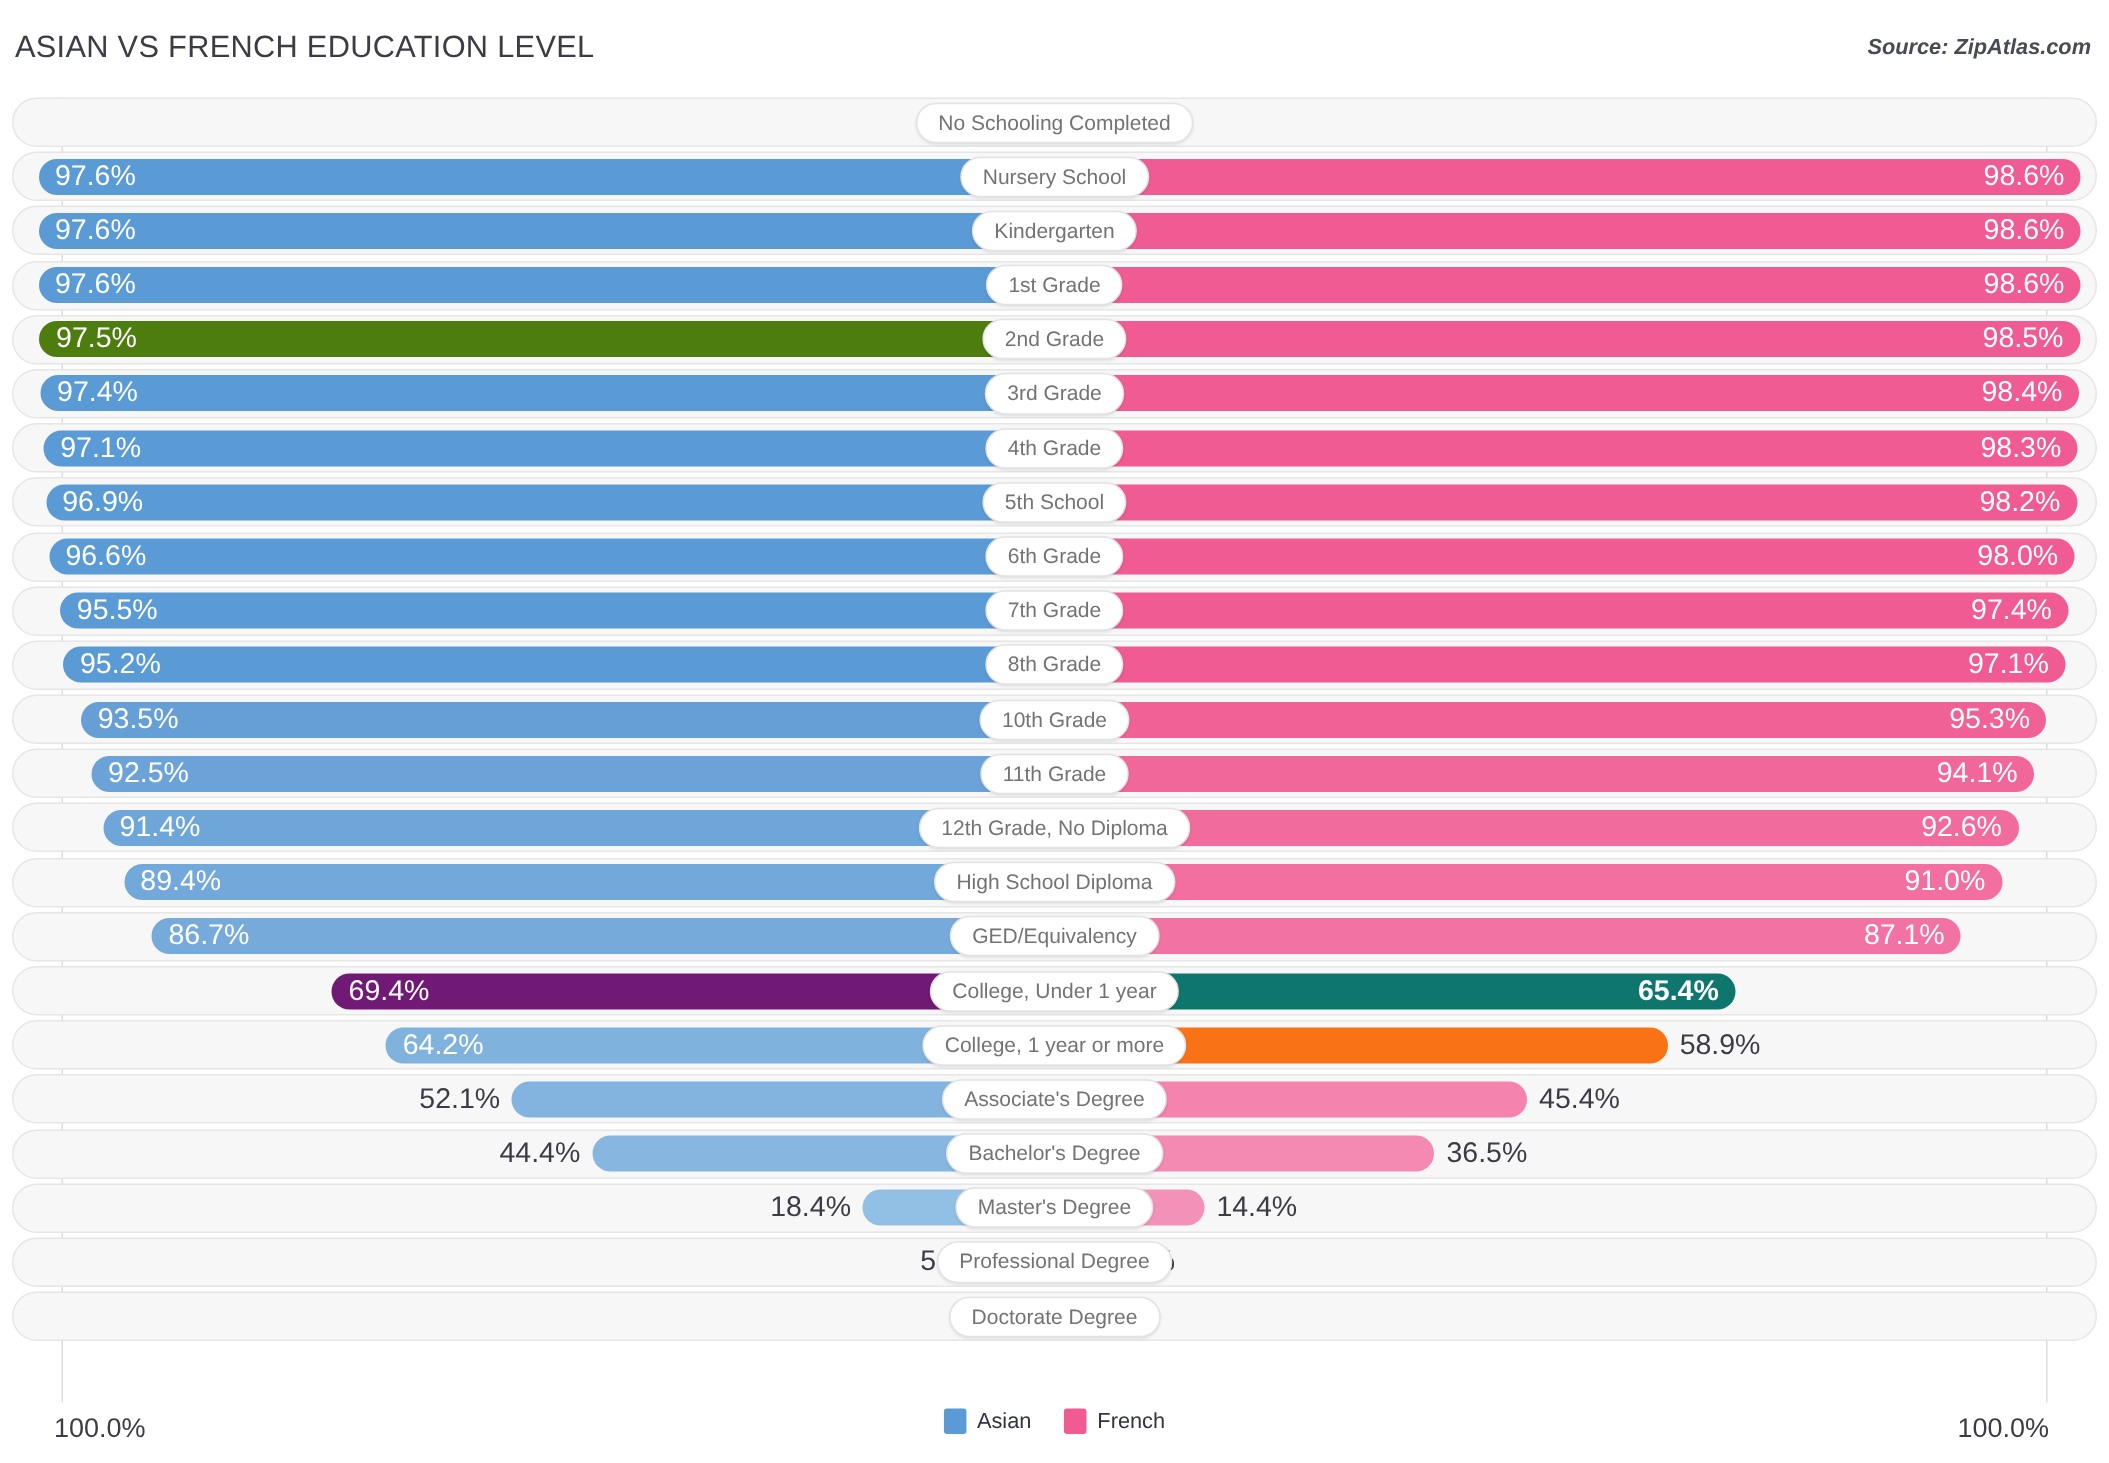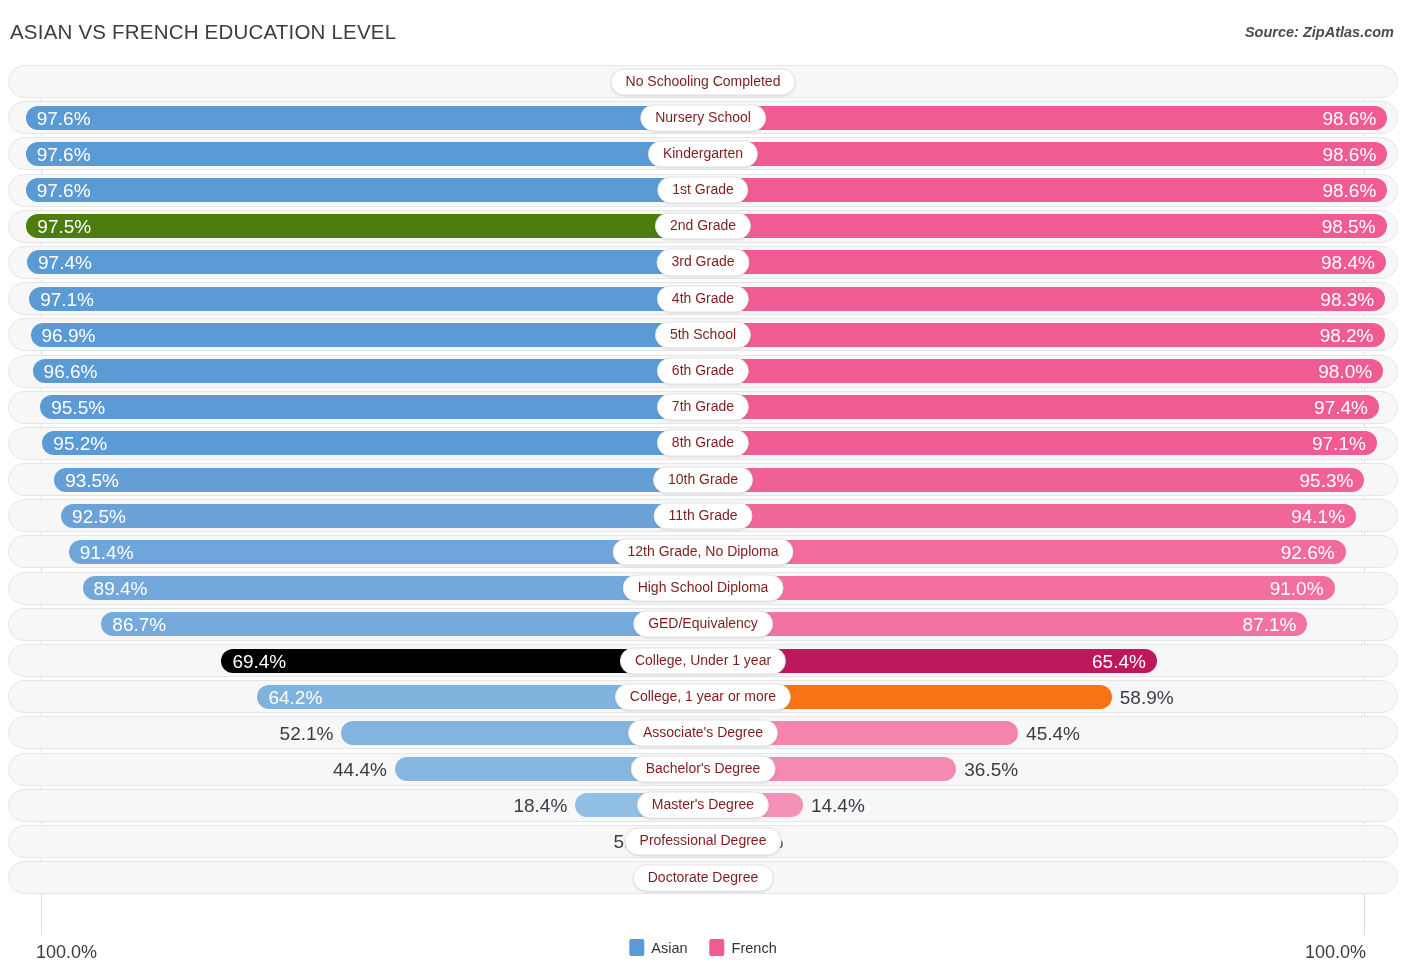--- a/index.html
+++ b/index.html
@@ -112,21 +112,21 @@
   .cat-label {
     position: absolute;
     left: 50%;
     top: 50%;
     transform: translate(-50%, -50%);
     background: #ffffff;
     border: 1px solid #e3e3e3;
     border-radius: 14px;
     padding: 4px 14px 5px;
     font-size: 14px;
-    color: #7f1d1d;
+    color: #737373;
     white-space: nowrap;
     z-index: 5;
     box-shadow: 0 1px 2px rgba(0,0,0,0.10);
     line-height: 1.15;
   }
 
   
   .footer {
     position: absolute;
     left: 8px; right: 8px;
@@ -383,26 +383,26 @@
           </div>
           <div class="half right">
             <div class="bar right" style="width: 87.1%; background: rgb(242, 115, 163);">
               <span class="bar-value inside-right">87.1%</span>
             </div>
           </div>
           <div class="cat-label">GED/Equivalency</div>
         </div>
         <div class="row">
           <div class="half left">
-            <div class="bar left" style="width: 69.4%; background: #000000;">
+            <div class="bar left" style="width: 69.4%; background: #701a75;">
               <span class="bar-value inside-left">69.4%</span>
             </div>
           </div>
           <div class="half right">
-            <div class="bar right" style="width: 65.4%; background: #be185d;">
+            <div class="bar right" style="width: 65.4%; background: #0f766e; font-weight: bold;">
               <span class="bar-value inside-right">65.4%</span>
             </div>
           </div>
           <div class="cat-label">College, Under 1 year</div>
         </div>
         <div class="row">
           <div class="half left">
             <div class="bar left" style="width: 64.2%; background: rgb(128, 178, 222);">
               <span class="bar-value inside-left">64.2%</span>
             </div>

